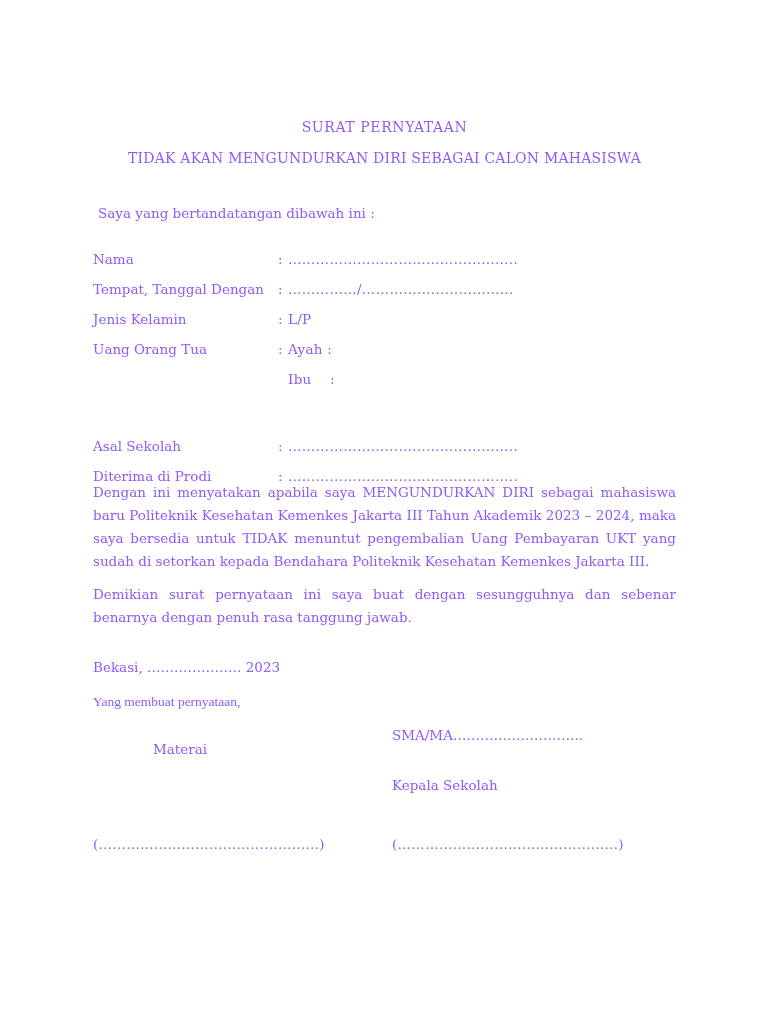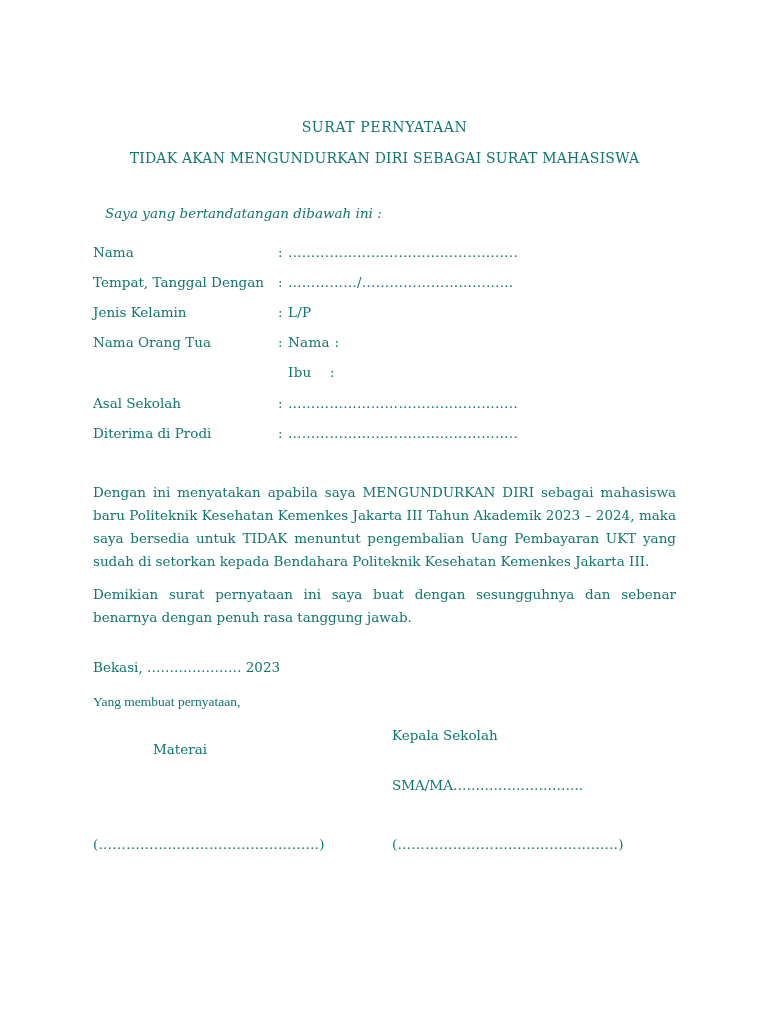--- a/index.html
+++ b/index.html
@@ -4,21 +4,21 @@
 <style>
   * { margin: 0; padding: 0; box-sizing: border-box; }
   html, body { background: #ffffff; }
   .page {
     position: relative;
     width: 768px;
     height: 1024px;
     background: #ffffff;
     font-family: "DejaVu Serif", serif;
     font-size: 13.5px;
-    color: #0f766e;
+    color: #8b5cf6;
     overflow: hidden;
   }
   .title-block {
     position: absolute;
     top: 119px;
     left: 93px;
     width: 583px;
     text-align: center;
   }
   .doc-title {
@@ -28,36 +28,35 @@
   }
   .doc-subtitle {
     margin-top: 15px;
     font-size: 14px;
     letter-spacing: 0.2px;
     white-space: nowrap;
   }
   .intro-line {
     position: absolute;
     top: 205px;
-    left: 105px;
+    left: 98px;
     white-space: pre;
-    font-style: italic;
   }
   .form-block {
     position: absolute;
     top: 237px;
     left: 93px;
     width: 583px;
   }
   .form-row {
     display: flex;
     height: 30px;
-    align-items: center;
+    align-items: flex-end;
   }
-  .form-row.tall { height: 31px; }
+  .form-row.tall { height: 31px; margin-top: 36px; }
   .form-label {
     width: 185px;
     flex: 0 0 185px;
     white-space: pre;
   }
   .form-sep {
     width: 10px;
     flex: 0 0 10px;
     white-space: pre;
   }
@@ -115,21 +114,21 @@
     letter-spacing: 0.3px;
   }
 </style>
 </head>
 <body>
 
 <div class="page">
 
   <div class="title-block">
     <div class="doc-title">SURAT PERNYATAAN</div>
-    <div class="doc-subtitle">TIDAK AKAN MENGUNDURKAN DIRI SEBAGAI SURAT MAHASISWA</div>
+    <div class="doc-subtitle">TIDAK AKAN MENGUNDURKAN DIRI SEBAGAI CALON MAHASISWA</div>
   </div>
 
   <div class="intro-line">Saya yang bertandatangan dibawah ini :</div>
 
   <div class="form-block">
     <div class="form-row">
       <span class="form-label">Nama</span>
       <span class="form-sep">:</span>
       <span class="form-value">…………………………………………..</span>
     </div>
@@ -137,23 +136,23 @@
       <span class="form-label">Tempat, Tanggal Dengan</span>
       <span class="form-sep">:</span>
       <span class="form-value">……………/……………………………</span>
     </div>
     <div class="form-row">
       <span class="form-label">Jenis Kelamin</span>
       <span class="form-sep">:</span>
       <span class="form-value">L/P</span>
     </div>
     <div class="form-row">
-      <span class="form-label">Nama Orang Tua</span>
+      <span class="form-label">Uang Orang Tua</span>
       <span class="form-sep">:</span>
-      <span class="form-value">Nama :</span>
+      <span class="form-value">Ayah :</span>
     </div>
     <div class="form-row">
       <span class="form-label"></span>
       <span class="form-sep"></span>
       <span class="form-value">Ibu    :</span>
     </div>
     <div class="form-row tall">
       <span class="form-label">Asal Sekolah</span>
       <span class="form-sep">:</span>
       <span class="form-value">…………………………………………..</span>
@@ -166,22 +165,22 @@
   </div>
 
   <div class="para para-1">Dengan ini menyatakan apabila saya MENGUNDURKAN DIRI sebagai mahasiswa baru Politeknik Kesehatan Kemenkes Jakarta III Tahun Akademik 2023 – 2024, maka saya bersedia untuk TIDAK menuntut pengembalian Uang Pembayaran UKT yang sudah di setorkan kepada Bendahara Politeknik Kesehatan Kemenkes Jakarta III.</div>
   <div class="para para-2">Demikian surat pernyataan ini saya buat dengan sesungguhnya dan sebenar benarnya dengan penuh rasa tanggung jawab.</div>
 
   <div class="city-date">Bekasi, ………………… 2023</div>
 
   <div class="sign-left-heading">Yang membuat pernyataan,</div>
 
   <div class="sign-right-block">
+    <div>SMA/MA………………………..</div>
     <div>Kepala Sekolah</div>
-    <div>SMA/MA………………………..</div>
   </div>
 
   <div class="materai-label">Materai</div>
 
   <div class="sig-line-left">(…………………………………………)</div>
   <div class="sig-line-right">(…………………………………………)</div>
 
 </div>
 
 </body></html>

